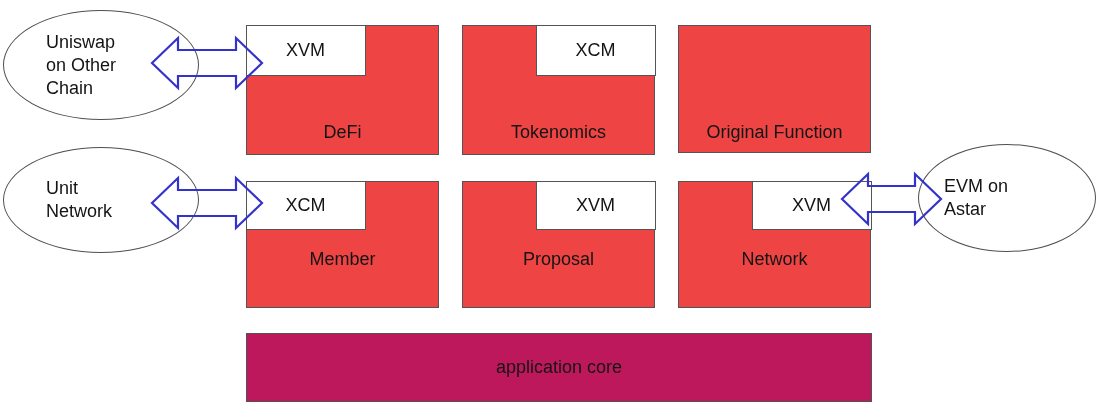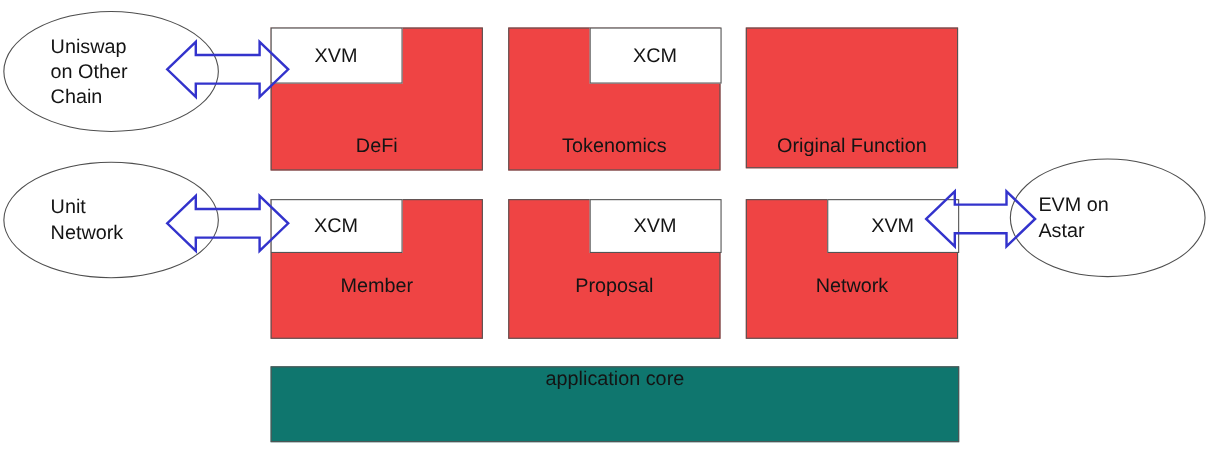--- a/index.html
+++ b/index.html
@@ -58,23 +58,23 @@
     line-height: 22px;
   }
   .row1 .module-label { top: 52px; margin-top: 43px; }
   .row2 .module-label { top: 66px; }
   .core {
     position: absolute;
     left: 246px; top: 333px;
     width: 626px; height: 69px;
     border: 1.5px solid #545454;
     box-sizing: border-box;
-    background: #0f766e;
+    background: #be185d;
     display: flex;
-    align-items: flex-start;
+    align-items: center;
     justify-content: center;
   }
   .core-label { font-size: 18px; }
   .overlay {
     position: absolute;
     left: 0; top: 0;
     pointer-events: none;
   }
 </style>
 </head>

